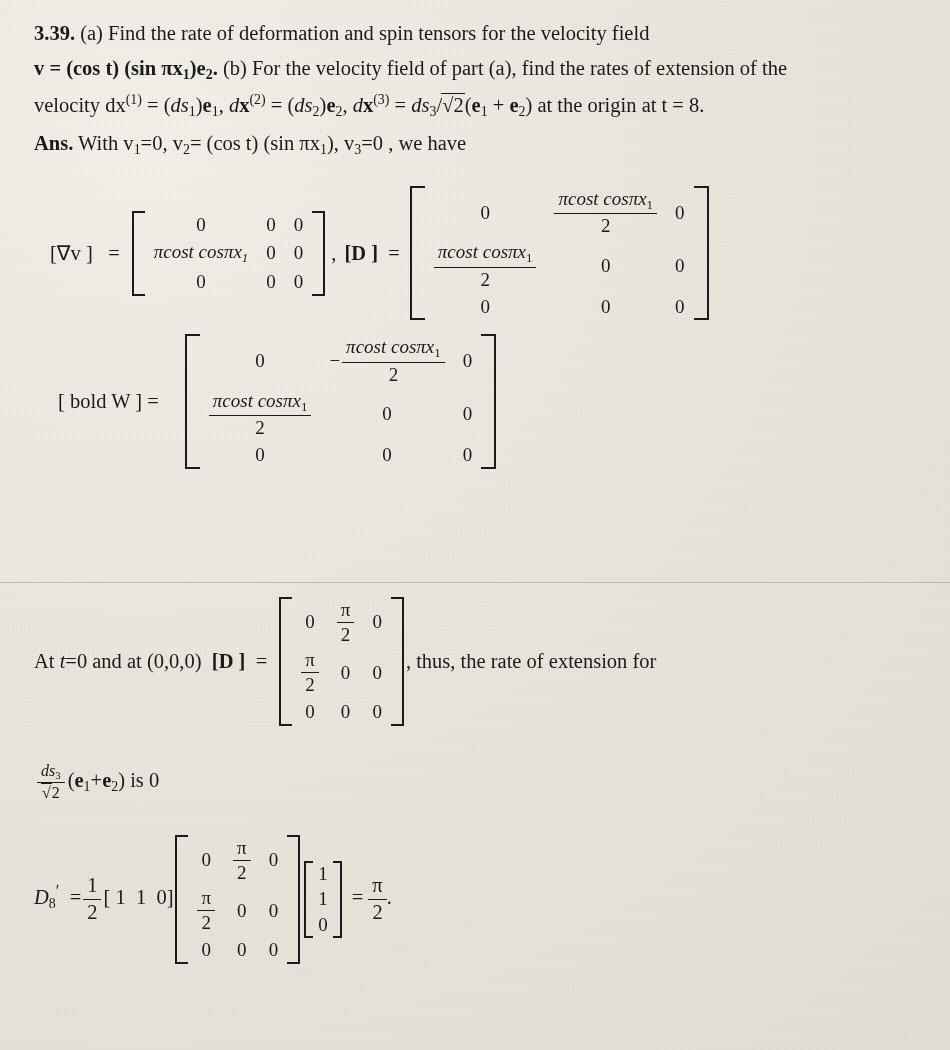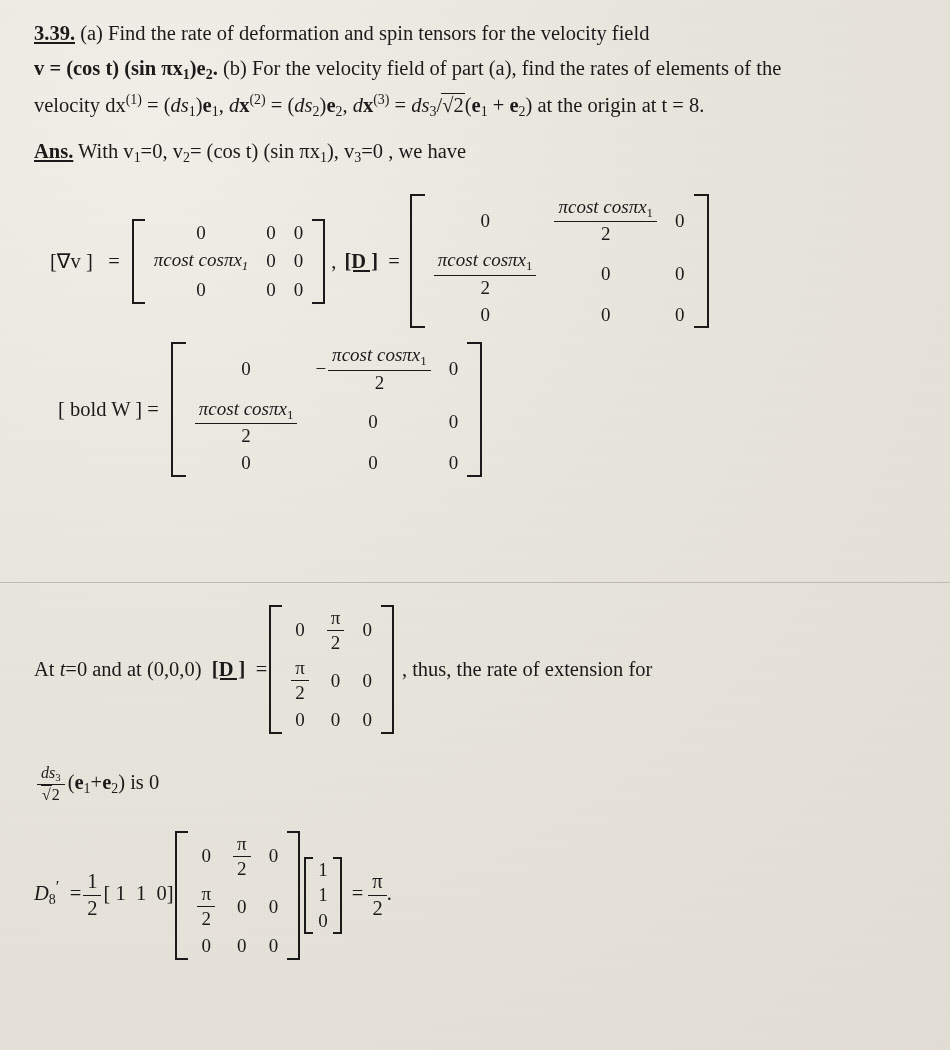--- a/index.html
+++ b/index.html
@@ -37,21 +37,21 @@
     position: relative;
     padding: 18px 28px 0 34px;
   }
   .para {
     font-size: 20.5px;
     line-height: 1.52;
     text-align: justify;
     margin: 0 0 4px 0;
   }
   .para.p1 { text-align: justify; }
-  b, .b { font-weight: bold; text-decoration: underline; }
+  b, .b { font-weight: bold; }
   i, .it { font-style: italic; }
   .bvec { font-weight: bold; }
   sub {
     font-size: 0.68em;
     vertical-align: -0.28em;
   }
   sup {
     font-size: 0.68em;
     vertical-align: 0.55em;
   }
@@ -128,32 +128,32 @@
 
     <div class="para p1">
       <span class="b">3.39.</span>
       <span>(a) Find the rate of deformation and spin tensors for the velocity field</span>
     </div>
 
     <div class="para">
       <span class="bvec">
         <span>v = (cos t) (sin πx</span><sub>1</sub><span>)e</span><sub>2</sub>.
       </span>
-      <span>(b) For the velocity field of part (a), find the rates of elements of the</span>
+      <span>(b) For the velocity field of part (a), find the rates of extension of the</span>
     </div>
 
     <div class="para">
       <span>velocity dx</span><sup>(1)</sup>
       = (<i>ds</i><sub>1</sub>)<span class="bvec">e</span><sub>1</sub>,
       <i>d</i><span class="bvec">x</span><sup>(2)</sup> = (<i>ds</i><sub>2</sub>)<span class="bvec">e</span><sub>2</sub>,
       <i>d</i><span class="bvec">x</span><sup>(3)</sup> = <i>ds</i><sub>3</sub>/<span class="sqrt">√2</span>(<span class="bvec">e</span><sub>1</sub> + <span class="bvec">e</span><sub>2</sub>)
       <span>at the origin at t = 8.</span>
     </div>
 
-    <div class="para" style="margin-top:14px">
+    <div class="para" style="margin-top:6px">
       <span class="b">Ans.</span>
       <span><span>With v</span><sub>1</sub><span>=0,  v</span><sub>2</sub><span>= (cos t) (sin πx</span><sub>1</sub><span>),  v</span><sub>3</sub><span>=0 , we have</span></span>
     </div>
 
     <div class="mrow" style="margin-top:26px; margin-left:16px;">
 
       <div class="eqlabel" style="margin-right:10px">
         <span>[∇v ]</span>
         &nbsp;&nbsp;<span>=</span>
       </div>
@@ -218,21 +218,21 @@
             <td>0</td>
             <td>0</td>
           </tr>
         </tbody>
           </table>
         <div class="brk r" style="width:13px"></div>
       </div>
     </div>
 
     <div class="mrow" style="margin-top:14px; margin-left:24px;">
-      <div class="eqlabel" style="margin-right:10px">[ bold W ] =</div>
+      <div class="eqlabel" style="margin-right:24px">[ bold W ] =</div>
       <div class="matrix">
         <div class="brk l" style="width:13px"></div>
         <table class="mx">
           <tbody>
               <tr>
             <td>0</td>
             <td>
               <span style="display:inline-flex;align-items:center;">
                 <span style="margin-right:2px">−</span>
                 <span class="frac">
@@ -261,21 +261,21 @@
         </tbody>
           </table>
         <div class="brk r" style="width:13px"></div>
       </div>
     </div>
 
     <div class="divider" style="top:582px"></div>
 
     <div class="sec2" style="margin-top:128px">
       <div class="mrow">
-        <div class="eqlabel" style="">
+        <div class="eqlabel" style="margin-right:10px">
           At <i>t</i>=0 and at (0,0,0)&nbsp;&nbsp;<span class="b">[D ]</span>&nbsp;&nbsp;<span>=</span>
         </div>
         <div class="matrix">
           <div class="brk l"></div>
           <table class="mx">
             <tbody>
                 <tr>
               <td>0</td>
               <td>
                 <span class="frac">
@@ -297,25 +297,25 @@
             </tr>
             <tr>
               <td>0</td>
               <td>0</td>
               <td>0</td>
             </tr>
           </tbody>
             </table>
           <div class="brk r"></div>
         </div>
-        <div class="eqlabel" style="margin-left:6px">, thus,  the rate of extension for</div>
+        <div class="eqlabel" style="">, thus,  the rate of extension for</div>
       </div>
 
       <div class="mrow" style="margin-top:30px">
-        <span class="frac" style="margin:0 3px">
+        <span class="frac" style="margin:6px 3px">
           <span class="num"><i>ds</i><sub>3</sub></span>
           <span class="den"><span class="sqrt">√</span>2</span>
         </span>
         <div class="eqlabel">(<span class="bvec">e</span><sub>1</sub>+<span class="bvec">e</span><sub>2</sub>) is 0</div>
       </div>
 
       <div class="mrow" style="margin-top:26px">
         <div class="eqlabel">
           <i>D</i><sub>8</sub><span style="font-size:.8em;vertical-align:.5em">′</span>
           &nbsp;=<span class="frac" style="margin:0 2px"><span class="num">1</span><span class="den">2</span></span>[ 1&nbsp; 1&nbsp; 0]

